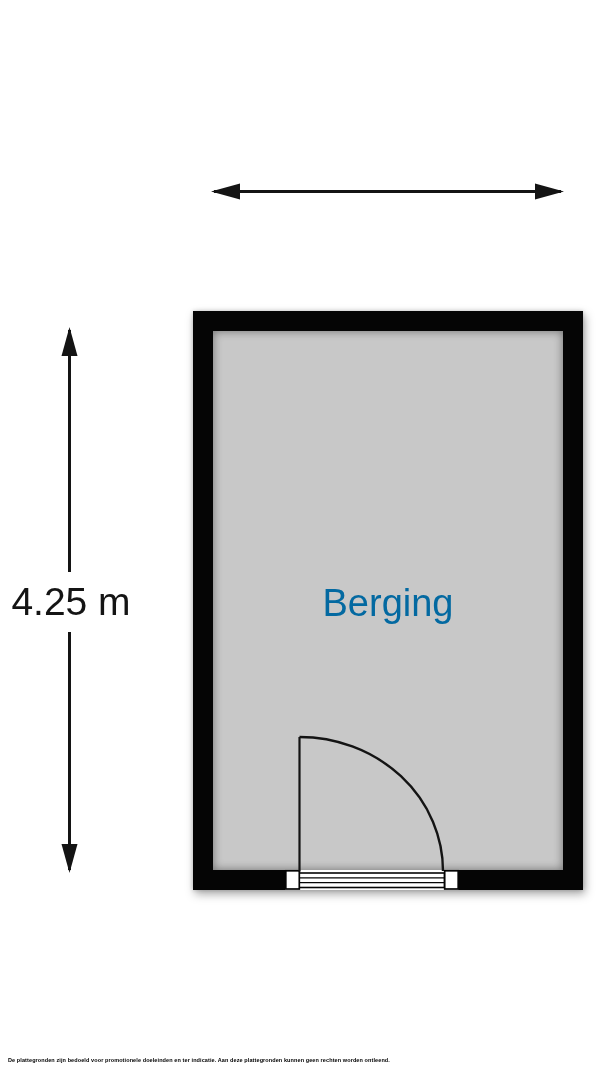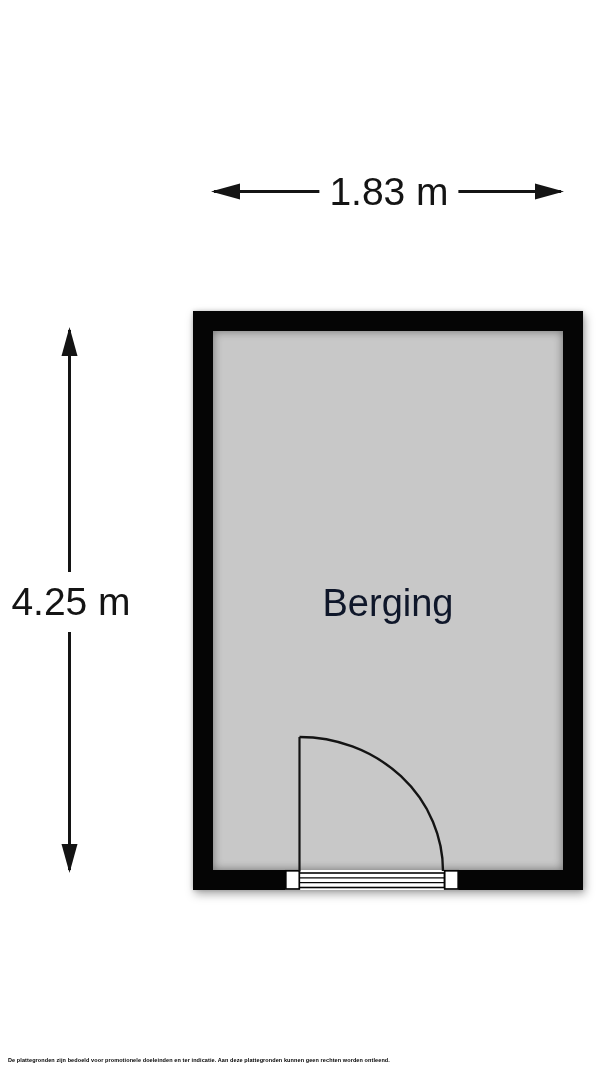--- a/index.html
+++ b/index.html
@@ -37,21 +37,21 @@
                 0 0 4px rgba(0,0,0,0.18),
                 inset 0 0 10px rgba(0,0,0,0.45);
     z-index: 1;
   }
   .room-label {
     position: absolute;
     left: 388px;
     top: 603px;
     transform: translate(-50%, -50%);
     font-size: 38px;
-    color: #0f172a;
+    color: #0369a1;
     white-space: nowrap;
     z-index: 3;
   }
   .dim-label {
     position: absolute;
     background: #ffffff;
     color: #141414;
     font-size: 39px;
     white-space: nowrap;
     z-index: 3;
@@ -115,18 +115,17 @@
 
       <rect x="285.8" y="870.8" width="13.5" height="18.2" fill="#ffffff" stroke="#050505" stroke-width="1.7"></rect>
       <rect x="444.7" y="870.8" width="13.5" height="18.2" fill="#ffffff" stroke="#050505" stroke-width="1.7"></rect>
 
       <line x1="299.5" y1="737" x2="299.5" y2="871.5" stroke="#141414" stroke-width="2.2"></line>
 
       <path d="M 299.5 737 A 143.5 134 0 0 1 443 871" fill="none" stroke="#141414" stroke-width="2.4"></path>
     </g>
   </svg>
 
-  <div class="dim-label h">1.83 m</div>
   <div class="dim-label v">4.25 m</div>
   <div class="room-label">Berging</div>
   <div class="disclaimer">De plattegronden zijn bedoeld voor promotionele doeleinden en ter indicatie. Aan deze plattegronden kunnen geen rechten worden ontleend.</div>
 
 </div>
 
 </body></html>

